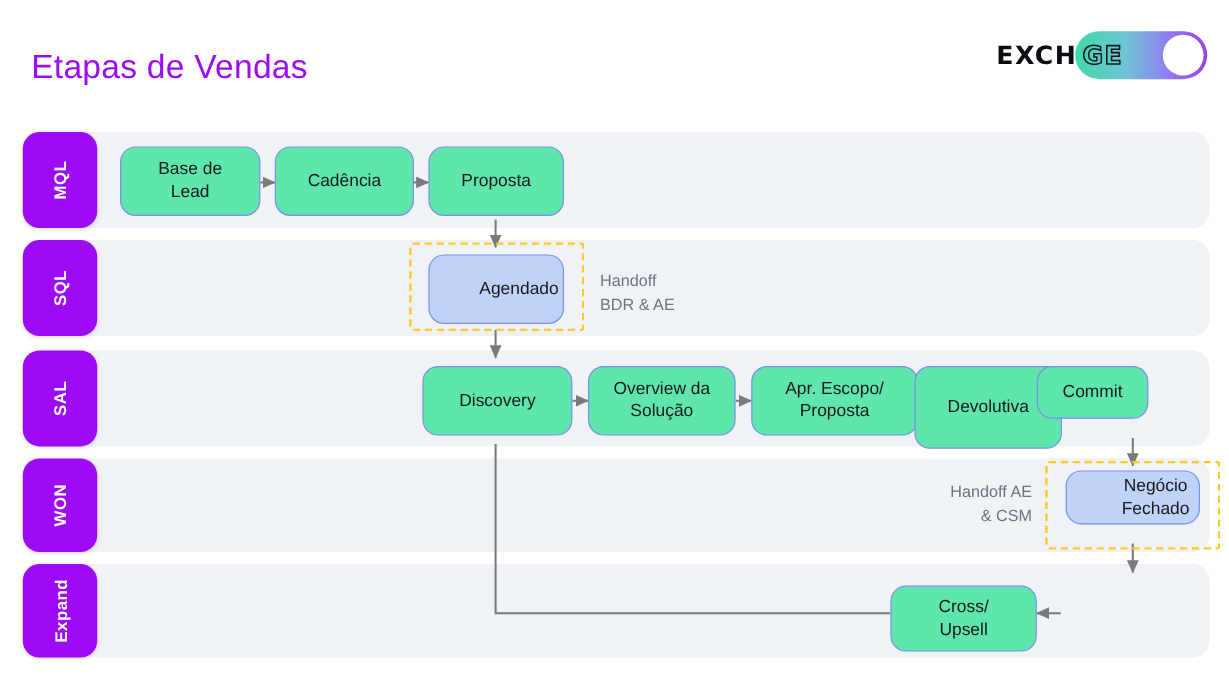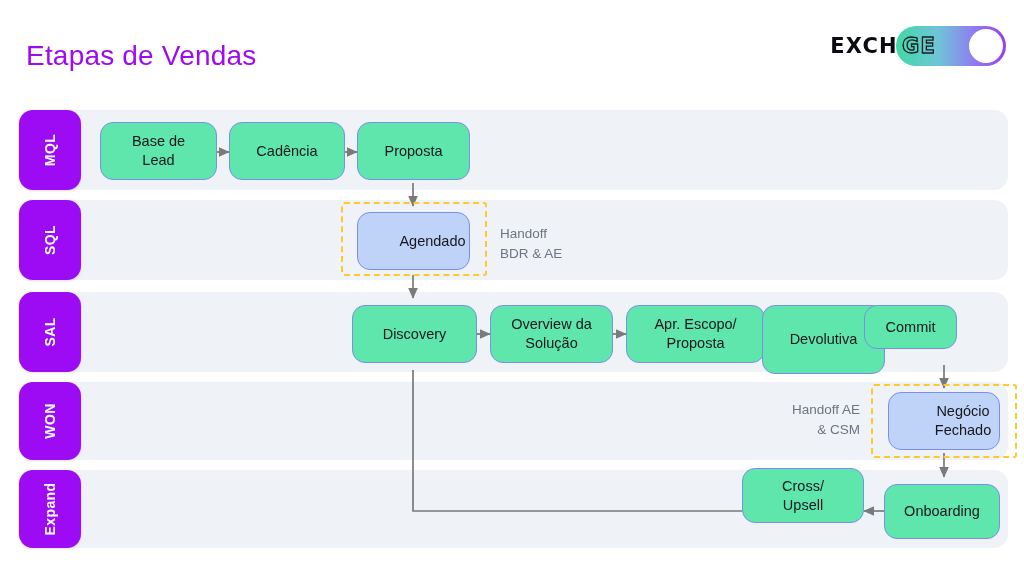--- a/index.html
+++ b/index.html
@@ -253,20 +253,19 @@
   <div class="node green" style="left:352px; top:305px; width:125px; height:58px;">Discovery</div>
   <div class="node green" style="left:490px; top:305px; width:123px; height:58px;">Overview da
 Solução</div>
   <div class="node green" style="left:626px; top:305px; width:139px; height:58px;">Apr. Escopo/
 Proposta</div>
   <div class="node green" style="left:762px; top:305px; width:123px; height:69px;">Devolutiva</div>
   <div class="node green" style="left:864px; top:305px; width:93px; height:44px;">Commit</div>
 
   <div class="annotation right-align" style="left:700px; top:400px; width:160px;">Handoff AE
 &amp; CSM</div>
-  <div class="node blue" style="left:888px; top:392px; width:112px; height:58px;">Negócio
+  <div class="node blue" style="left:888px; top:392px; width:112px; height:45px;">Negócio
 Fechado</div>
 
-  <div class="node green" style="left:742px; top:468px; width:122px; height:55px;">Cross/
+  <div class="node green" style="left:742px; top:488px; width:122px; height:55px;">Cross/
 Upsell</div>
-  <div class="node green" style="left:884px; top:484px; width:116px; height:55px;">Onboarding</div>
 
 </div>
 
 </body></html>

